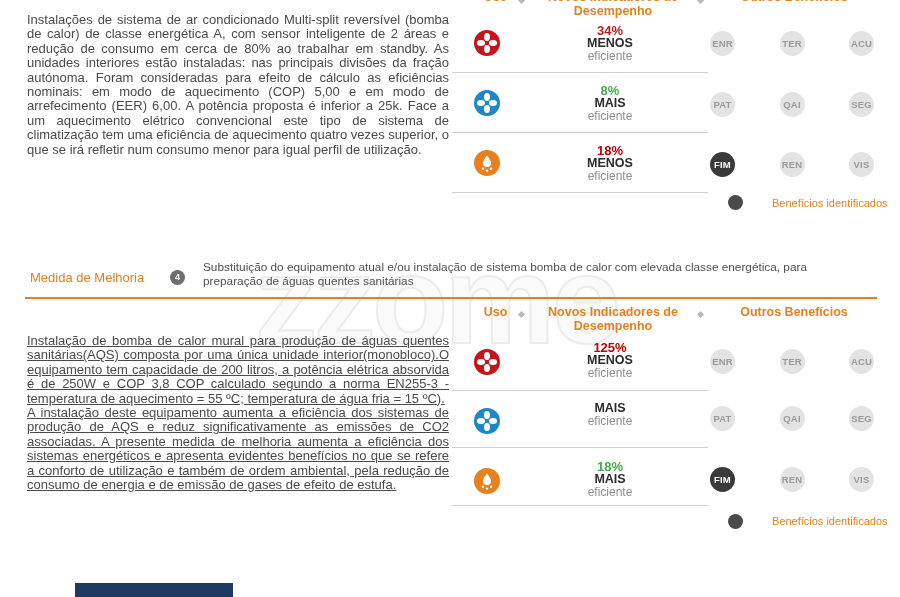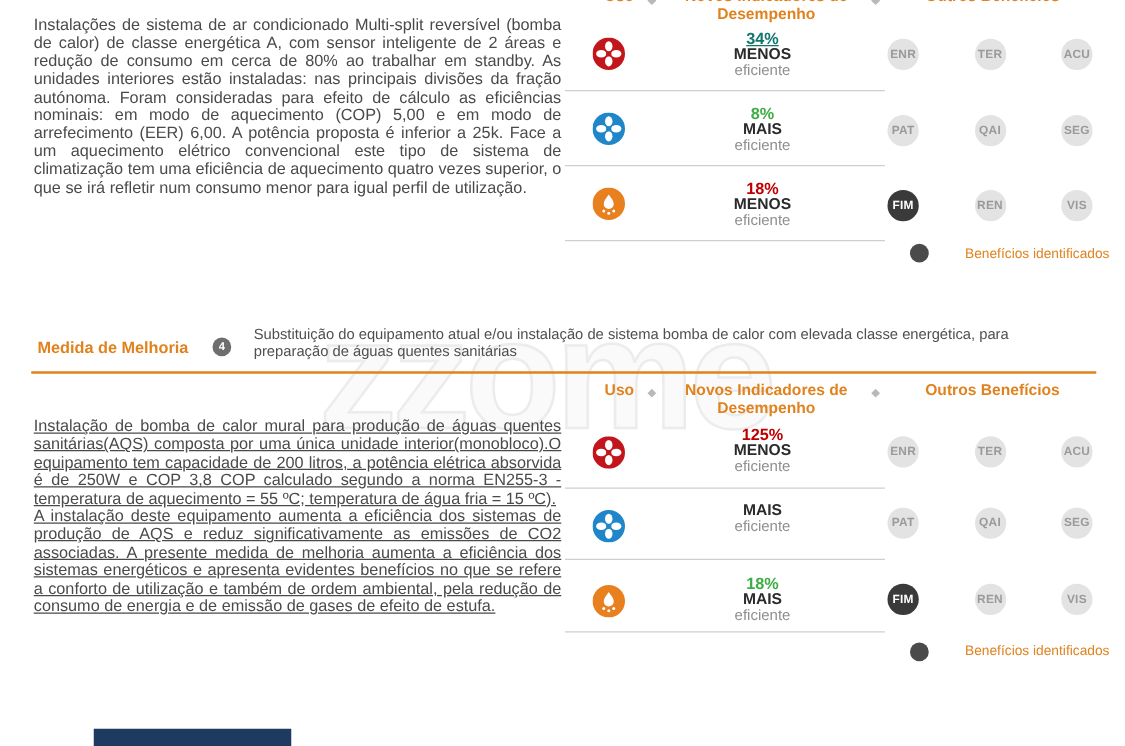--- a/index.html
+++ b/index.html
@@ -19,21 +19,21 @@
   .ind-text .trend{font-weight:700;font-size:12.5px;line-height:12.5px;color:#2b2b2b;}
   .ind-text .qual{font-size:12px;line-height:12px;color:#8f8f8f;}
   .divider{position:absolute;height:0;border-top:1px solid #cfcfcf;z-index:1;}
   .badge-row{position:absolute;left:710px;width:164px;display:flex;justify-content:space-between;z-index:2;}
   .badge{width:25px;height:25px;border-radius:50%;background:#e3e3e3;color:#9a9a9a;
         font-size:9.5px;font-weight:700;display:flex;align-items:center;justify-content:center;
         letter-spacing:.2px;}
   .badge.active{background:#3a3a3a;color:#ffffff;}
   .legend-dot{position:absolute;width:15px;height:15px;border-radius:50%;background:#4a4a4a;z-index:2;}
   .legend-text{position:absolute;font-size:11px;color:#e0821e;z-index:2;padding-left:20px;}
-  .measure-label{position:absolute;left:30px;top:270px;font-size:13px;font-weight:700;color:#e0821e;z-index:2;}
+  .measure-label{position:absolute;left:30px;top:270px;font-size:13px;font-weight:400;color:#e0821e;z-index:2;}
   .measure-num{position:absolute;left:170px;top:270px;width:15px;height:15px;border-radius:50%;
         background:#6e6e6e;color:#fff;font-size:9px;font-weight:700;text-align:center;line-height:15px;z-index:2;}
   .measure-desc{position:absolute;left:203px;top:261px;width:628px;font-size:11.8px;
         line-height:13.8px;color:#4f4f4f;z-index:2;}
   .orange-rule{position:absolute;left:25px;top:297px;width:852px;height:2px;background:#e0821e;z-index:2;}
   .footer-bar{position:absolute;left:75px;top:583px;width:158px;height:14px;background:#1f3a60;z-index:2;}
 </style>
 </head>
 <body>
 
@@ -58,21 +58,21 @@
         <g fill="#fff">
           <ellipse cx="13" cy="7" rx="3" ry="4.1"></ellipse>
           <ellipse cx="19" cy="13" rx="4.1" ry="3"></ellipse>
           <ellipse cx="13" cy="19" rx="3" ry="4.1"></ellipse>
           <ellipse cx="7" cy="13" rx="4.1" ry="3"></ellipse>
         </g>
         <circle cx="13" cy="13" r="2" fill="#c3161c"></circle>
       </svg>
   </div>
   <div class="ind-text" style="left:520px;top:24px;">
-    <div class="pct" style="color: #0f766e; text-decoration: underline;">34%</div>
+    <div class="pct" style="color: #b91c1c;">34%</div>
     <div class="trend">MENOS</div>
     <div class="qual">eficiente</div>
   </div>
   <div class="divider" style="left:452px;top:72px;width:256px;"></div>
 
   <div class="ind-row-icon" style="left:474px;top:90px;">
     <svg viewBox="0 0 26 26" width="26" height="26">
         <circle cx="13" cy="13" r="13" fill="#1f86c9"></circle>
         <g fill="#fff">
           <ellipse cx="13" cy="7" rx="3" ry="4.1"></ellipse>

